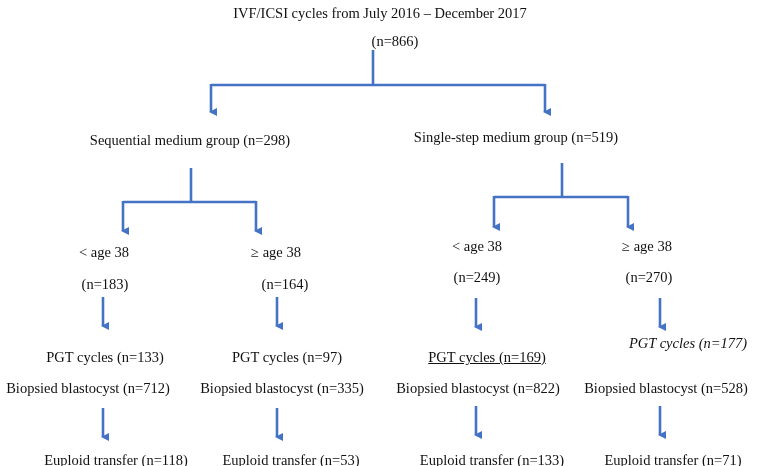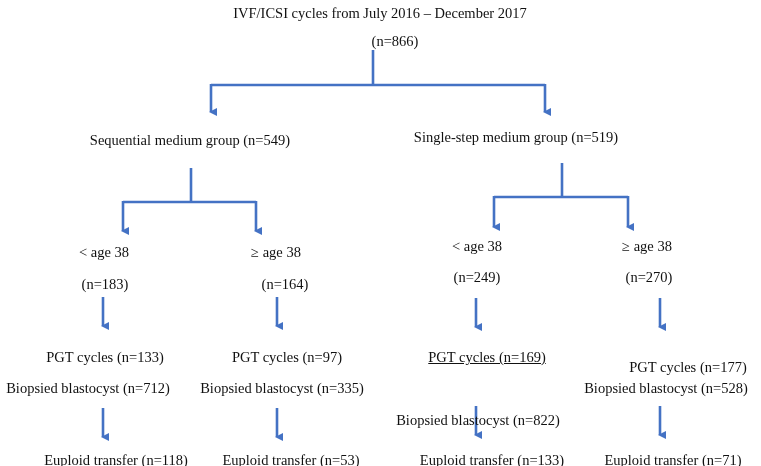--- a/index.html
+++ b/index.html
@@ -42,38 +42,38 @@
     <line x1="103" y1="408" x2="103" y2="437" marker-end="url(#ah)"></line>
     <line x1="277" y1="408" x2="277" y2="437" marker-end="url(#ah)"></line>
     <line x1="476" y1="406" x2="476" y2="435" marker-end="url(#ah)"></line>
     <line x1="660" y1="406" x2="660" y2="435" marker-end="url(#ah)"></line>
   </g>
 </svg>
 
 <div class="lbl" style="left:380px; top:5px;">IVF/ICSI cycles from July 2016 – December 2017</div>
 <div class="lbl" style="left:373px; top:33px;padding-left:44px;">(n=866)</div>
 
-<div class="lbl" style="left:190px; top:132px;">Sequential medium group (n=549)</div>
+<div class="lbl" style="left:190px; top:132px;">Sequential medium group (n=298)</div>
 <div class="lbl" style="left:516px; top:129px;">Single-step medium group (n=519)</div>
 
 <div class="lbl" style="left:104px; top:244px;">&lt; age 38</div>
 <div class="lbl" style="left:105px; top:276px;">(n=183)</div>
 <div class="lbl" style="left:105px; top:349px;">PGT cycles (n=133)</div>
 <div class="lbl" style="left:88px; top:380px;">Biopsied blastocyst (n=712)</div>
 <div class="lbl" style="left:116px; top:452px;">Euploid transfer (n=118)</div>
 
 <div class="lbl" style="left:276px; top:244px;">≥ age 38</div>
 <div class="lbl" style="left:285px; top:276px;">(n=164)</div>
 <div class="lbl" style="left:287px; top:349px;">PGT cycles (n=97)</div>
 <div class="lbl" style="left:282px; top:380px;">Biopsied blastocyst (n=335)</div>
 <div class="lbl" style="left:291px; top:452px;">Euploid transfer (n=53)</div>
 
 <div class="lbl" style="left:477px; top:238px;">&lt; age 38</div>
 <div class="lbl" style="left:477px; top:269px;">(n=249)</div>
 <div class="lbl" style="left:487px; top:349px;text-decoration:underline;">PGT cycles (n=169)</div>
-<div class="lbl" style="left:478px; top:380px;margin-top:32px;">Biopsied blastocyst (n=822)</div>
+<div class="lbl" style="left:478px; top:380px;">Biopsied blastocyst (n=822)</div>
 <div class="lbl" style="left:492px; top:452px;">Euploid transfer (n=133)</div>
 
 <div class="lbl" style="left:647px; top:238px;">≥ age 38</div>
 <div class="lbl" style="left:649px; top:269px;">(n=270)</div>
-<div class="lbl" style="left:688px; top:359px;">PGT cycles (n=177)</div>
+<div class="lbl" style="left:688px; top:335px;font-style:italic;">PGT cycles (n=177)</div>
 <div class="lbl" style="left:666px; top:380px;">Biopsied blastocyst (n=528)</div>
 <div class="lbl" style="left:673px; top:452px;">Euploid transfer (n=71)</div>
 
 </body></html>

